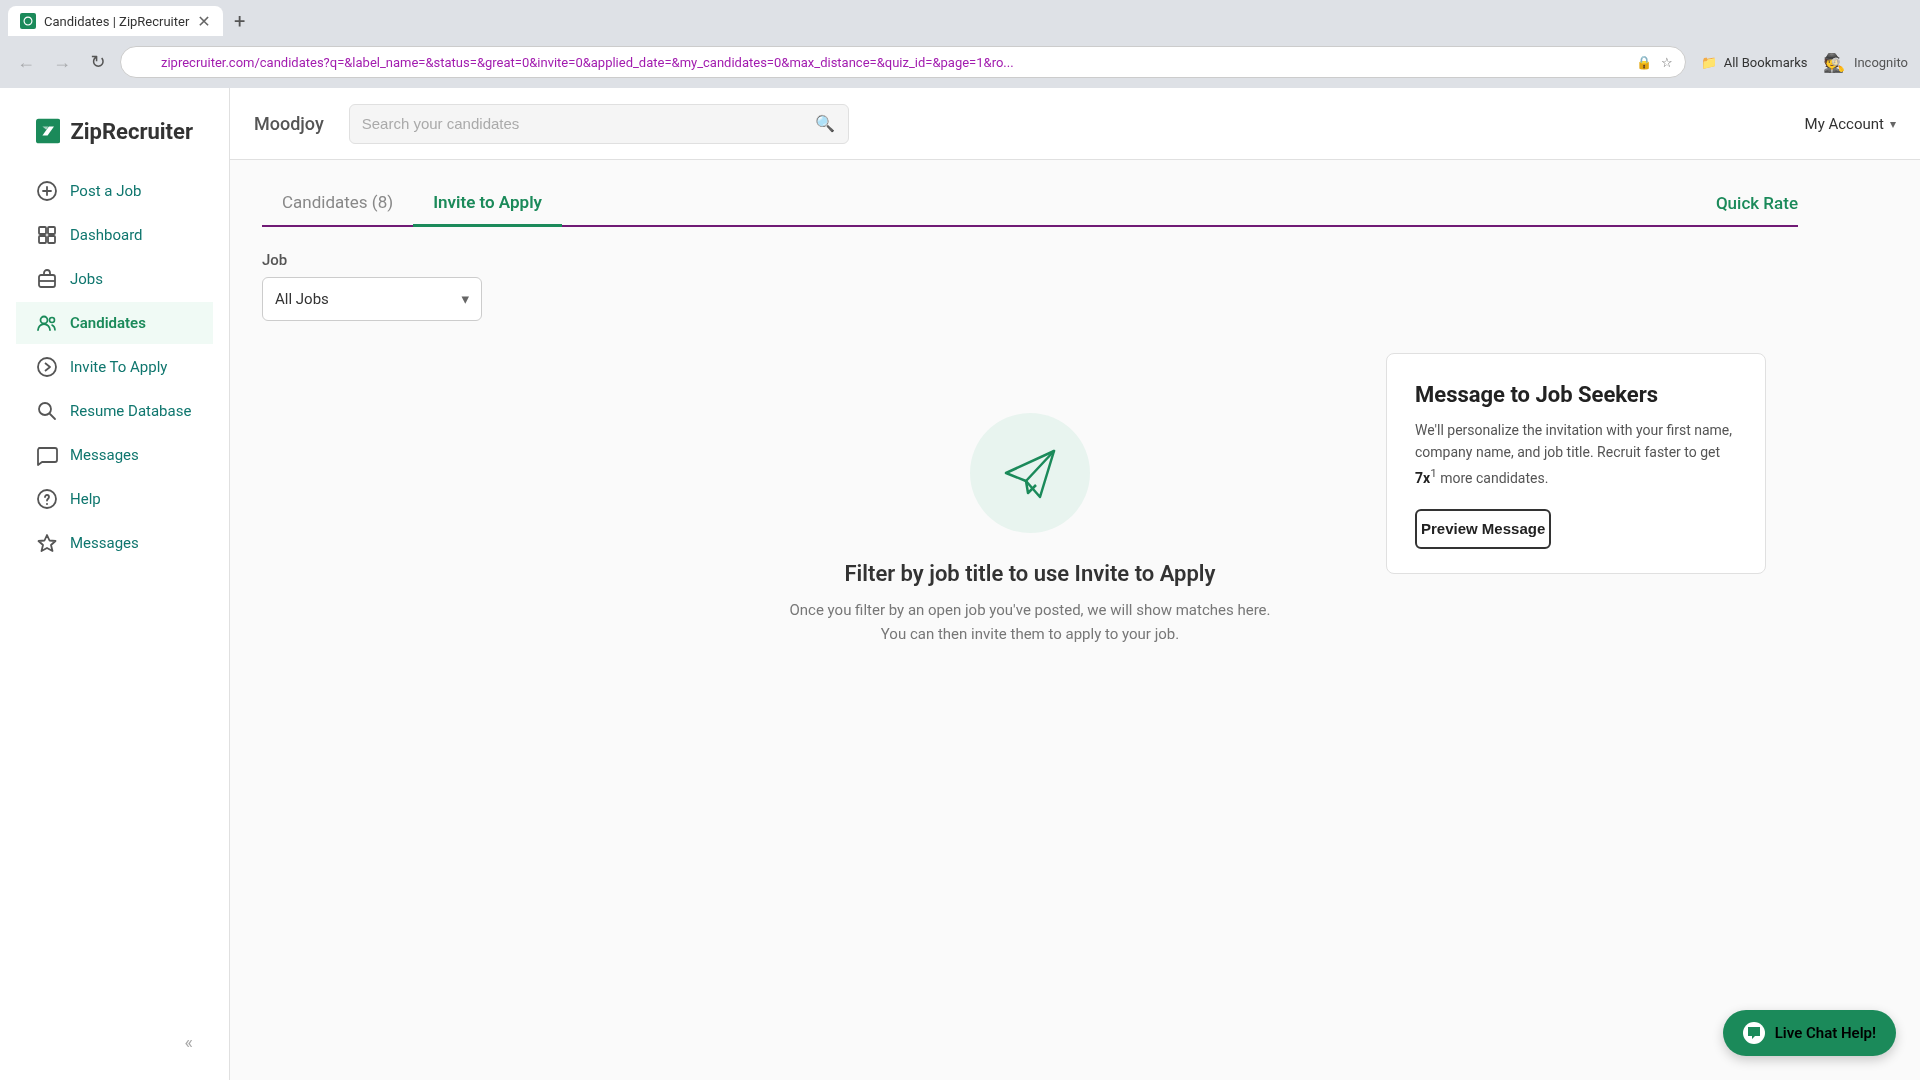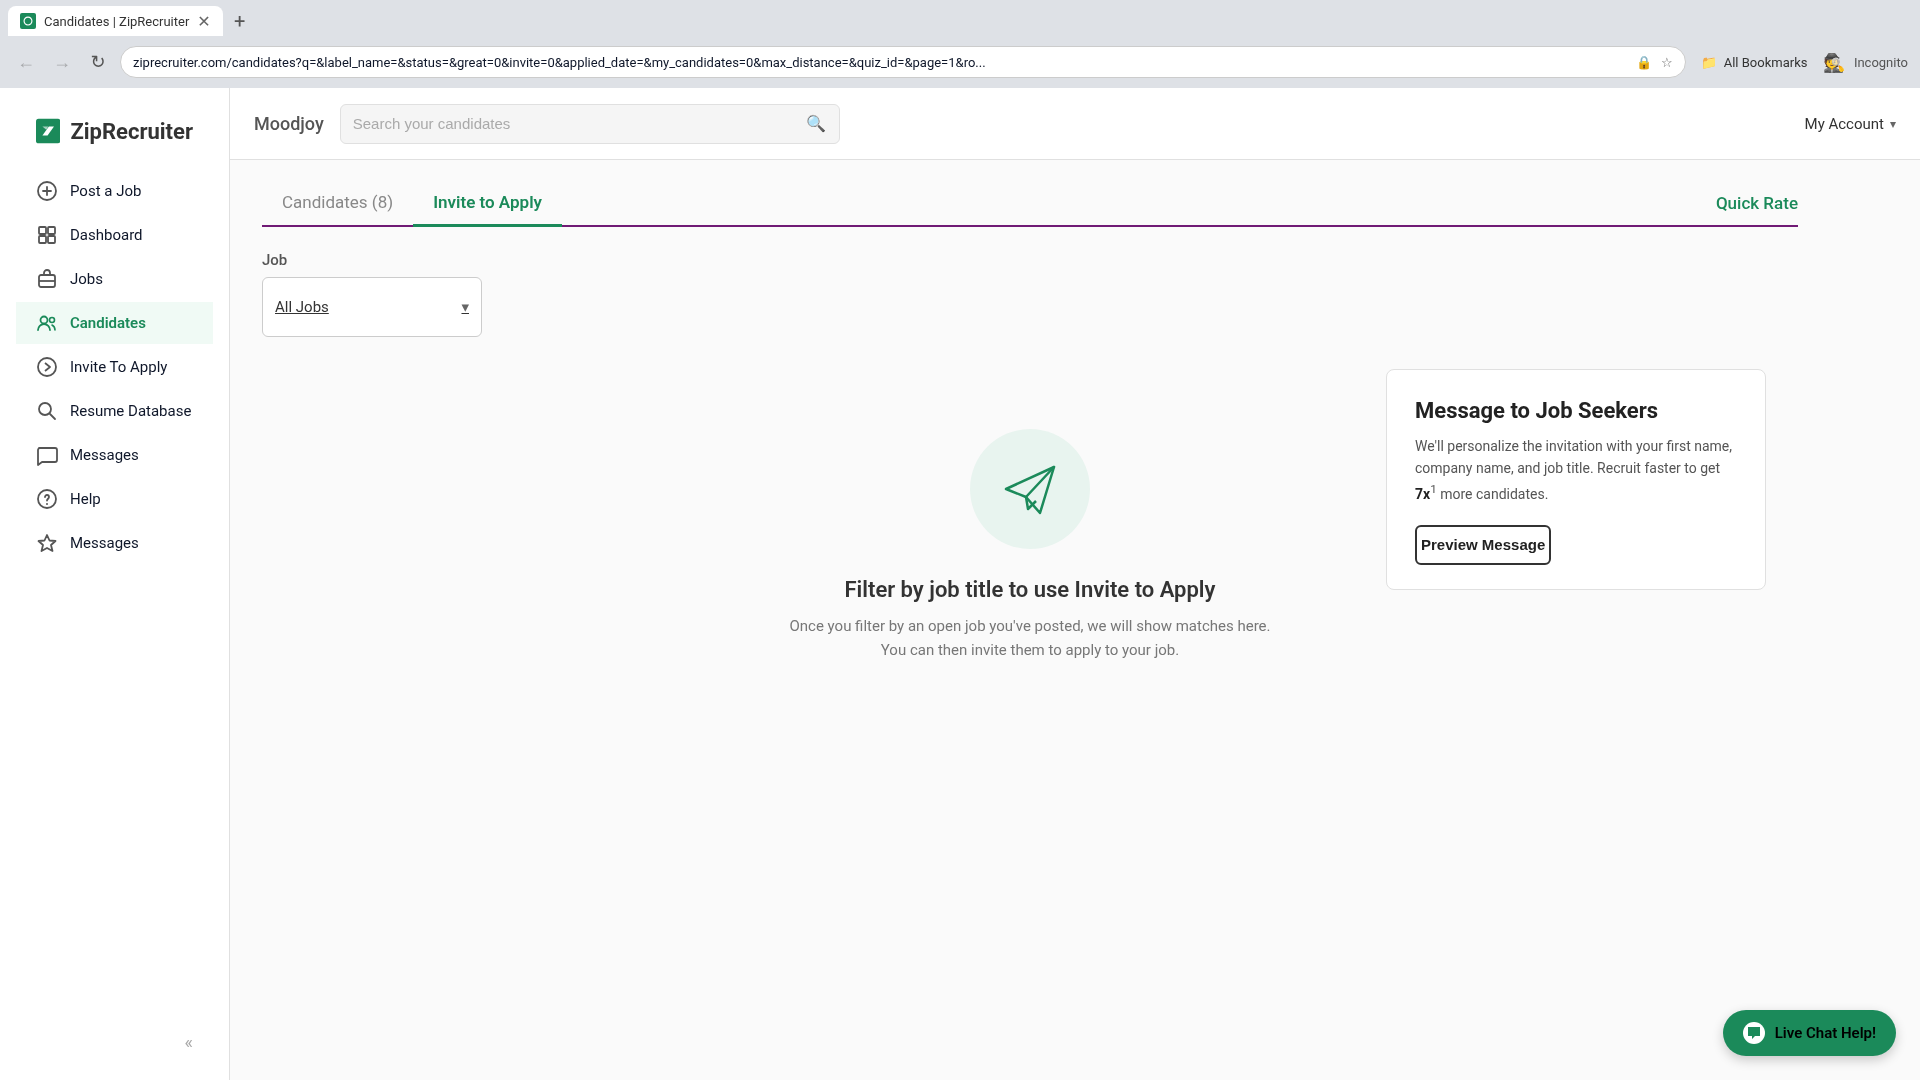--- a/index.html
+++ b/index.html
@@ -10,64 +10,64 @@
     .browser-tabs { display: flex; align-items: flex-end; height: 36px; padding: 0 8px; gap: 2px; }
     .browser-tab { display: flex; align-items: center; gap: 8px; background: white; border-radius: 8px 8px 0 0; padding: 0 12px; height: 30px; min-width: 180px; font-size: 13px; color: #333; }
     .browser-tab .tab-favicon { width: 16px; height: 16px; background: #1b8a5a; border-radius: 2px; display: flex; align-items: center; justify-content: center; }
     .browser-tab .tab-favicon svg { width: 12px; height: 12px; fill: white; }
     .browser-tab .tab-close { margin-left: auto; cursor: pointer; color: #666; font-size: 16px; }
     .browser-tab-new { width: 30px; height: 30px; display: flex; align-items: center; justify-content: center; cursor: pointer; color: #555; font-size: 20px; }
     .browser-nav { display: flex; align-items: center; gap: 8px; padding: 4px 12px; height: 52px; background: #dee1e6; }
     .nav-btn { width: 28px; height: 28px; border-radius: 50%; border: none; background: transparent; cursor: pointer; color: #555; font-size: 18px; display: flex; align-items: center; justify-content: center; }
     .nav-btn.disabled { opacity: 0.4; cursor: default; }
     .address-bar { flex: 1; height: 32px; background: white; border-radius: 16px; border: 1px solid #ccc; display: flex; align-items: center; padding: 0 12px; gap: 8px; font-size: 13px; color: #333; overflow: hidden; }
-    .address-bar-url { flex: 1; overflow: hidden; text-overflow: ellipsis; white-space: nowrap; color: #0f172a; }
+    .address-bar-url { flex: 1; overflow: hidden; text-overflow: ellipsis; white-space: nowrap; color: #a21caf; margin-left: 28px; }
     .address-bar-icons { display: flex; gap: 8px; color: #666; }
     .bookmarks-btn { display: flex; align-items: center; gap: 6px; font-size: 13px; color: #333; cursor: pointer; padding: 0 8px; }
 
     
     .app-wrapper { display: flex; flex: 1; overflow: hidden; }
 
     
     .sidebar { width: 230px; background: white; border-right: 1px solid #e0e0e0; display: flex; flex-direction: column; padding: 16px 16px; flex-shrink: 0; }
     .sidebar-logo { padding: 8px 20px 20px; display: flex; align-items: center; gap: 10px; }
     .sidebar-logo-icon { width: 38px; height: 38px; }
     .sidebar-logo-text { font-size: 22px; font-weight: 700; color: #333; }
     .sidebar-nav { display: flex; flex-direction: column; gap: 2px; }
-    .sidebar-item { display: flex; align-items: center; gap: 12px; padding: 10px 20px; cursor: pointer; color: #0f172a; font-size: 15px; border-radius: 0; text-decoration: none; }
+    .sidebar-item { display: flex; align-items: center; gap: 12px; padding: 10px 20px; cursor: pointer; color: #0f766e; font-size: 15px; border-radius: 0; text-decoration: none; }
     .sidebar-item.active { color: #1b8a5a; background: #f0faf5; font-weight: 600; }
     .sidebar-item .icon { width: 22px; height: 22px; display: flex; align-items: center; justify-content: center; flex-shrink: 0; }
     .sidebar-collapse { margin-top: auto; padding: 12px 20px; display: flex; align-items: center; justify-content: flex-end; color: #aaa; cursor: pointer; font-size: 18px; }
 
     
     .main-content { flex: 1; display: flex; flex-direction: column; overflow: hidden; background: #fafafa; }
 
     
-    .topbar { background: white; border-bottom: 1px solid #e0e0e0; height: 72px; display: flex; align-items: center; padding: 4px 24px; gap: 16px; }
+    .topbar { background: white; border-bottom: 1px solid #e0e0e0; height: 72px; display: flex; align-items: center; padding: 4px 24px; gap: 25px; }
     .topbar-company { font-size: 18px; color: #555; font-weight: 500; }
     .search-bar { flex: 1; max-width: 500px; height: 40px; background: #f5f5f5; border: 1px solid #e0e0e0; border-radius: 6px; display: flex; align-items: center; padding: 0 12px; gap: 8px; }
     .search-bar input { flex: 1; border: none; background: transparent; font-size: 15px; color: #555; outline: none; }
     .search-bar input::placeholder { color: #aaa; }
     .search-icon { color: #888; font-size: 16px; }
     .topbar-account { margin-left: auto; display: flex; align-items: center; gap: 6px; cursor: pointer; font-size: 15px; color: #333; }
     .topbar-account .chevron { font-size: 12px; color: #666; }
 
     
     .page-area { flex: 1; overflow-y: auto; padding: 0; }
     .page-inner { max-width: 1600px; padding: 20px 32px; }
 
     
     .page-tabs { display: flex; align-items: center; border-bottom: 2px solid #701a75; margin-bottom: 24px; padding-bottom: 0; position: relative; }
     .tab-item { padding: 12px 20px; font-size: 17px; color: #888; cursor: pointer; border-bottom: 3px solid transparent; margin-bottom: -2px; }
     .tab-item.active { color: #1b8a5a; border-bottom-color: #1b8a5a; font-weight: 600; }
     .quick-rate { margin-left: auto; font-size: 17px; color: #1b8a5a; cursor: pointer; padding: 12px 0; font-weight: 500; }
 
     
     .job-label { font-size: 15px; color: #555; margin-bottom: 8px; font-weight: 500; }
-    .job-select { width: 220px; height: 60px; border: 1px solid #ccc; border-radius: 6px; background: white; padding: 0 12px; font-size: 15px; color: #333; display: flex; align-items: center; justify-content: space-between; cursor: pointer; text-decoration: underline; }
+    .job-select { width: 220px; height: 44px; border: 1px solid #ccc; border-radius: 6px; background: white; padding: 0 12px; font-size: 15px; color: #333; display: flex; align-items: center; justify-content: space-between; cursor: pointer; }
     .job-select .chevron { color: #666; }
 
     
     .empty-state { display: flex; flex-direction: column; align-items: center; justify-content: center; padding: 60px 20px 40px; }
     .empty-icon { width: 120px; height: 120px; background: #e8f4ef; border-radius: 50%; display: flex; align-items: center; justify-content: center; margin-bottom: 28px; }
     .empty-title { font-size: 22px; color: #333; font-weight: 600; margin-bottom: 12px; }
     .empty-desc { font-size: 15px; color: #777; text-align: center; line-height: 1.6; max-width: 500px; }
 
     
     .message-card { background: white; border: 1px solid #e0e0e0; border-radius: 8px; padding: 28px 28px 24px; width: 380px; position: absolute; right: 32px; top: 0; }

